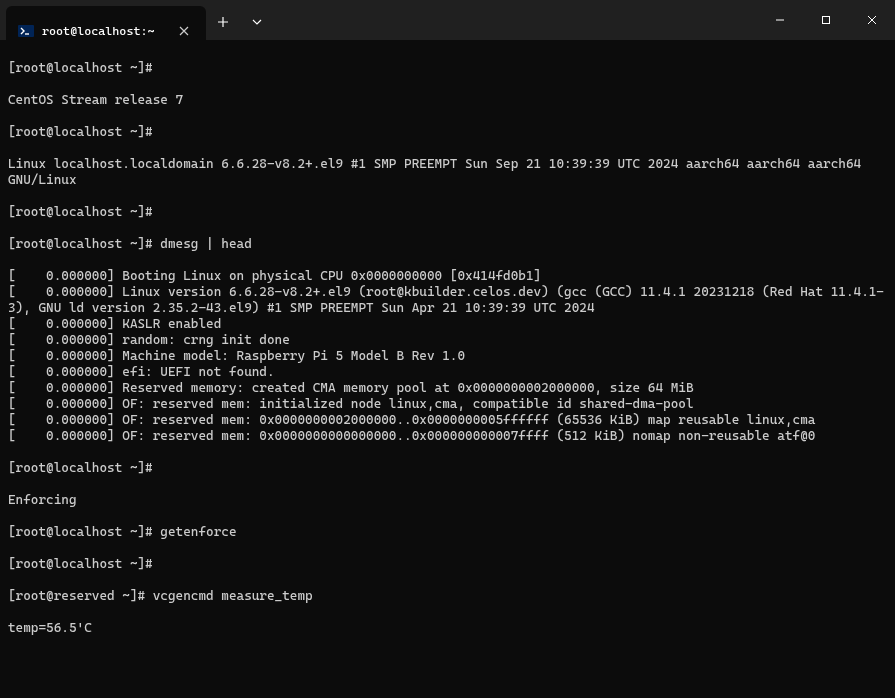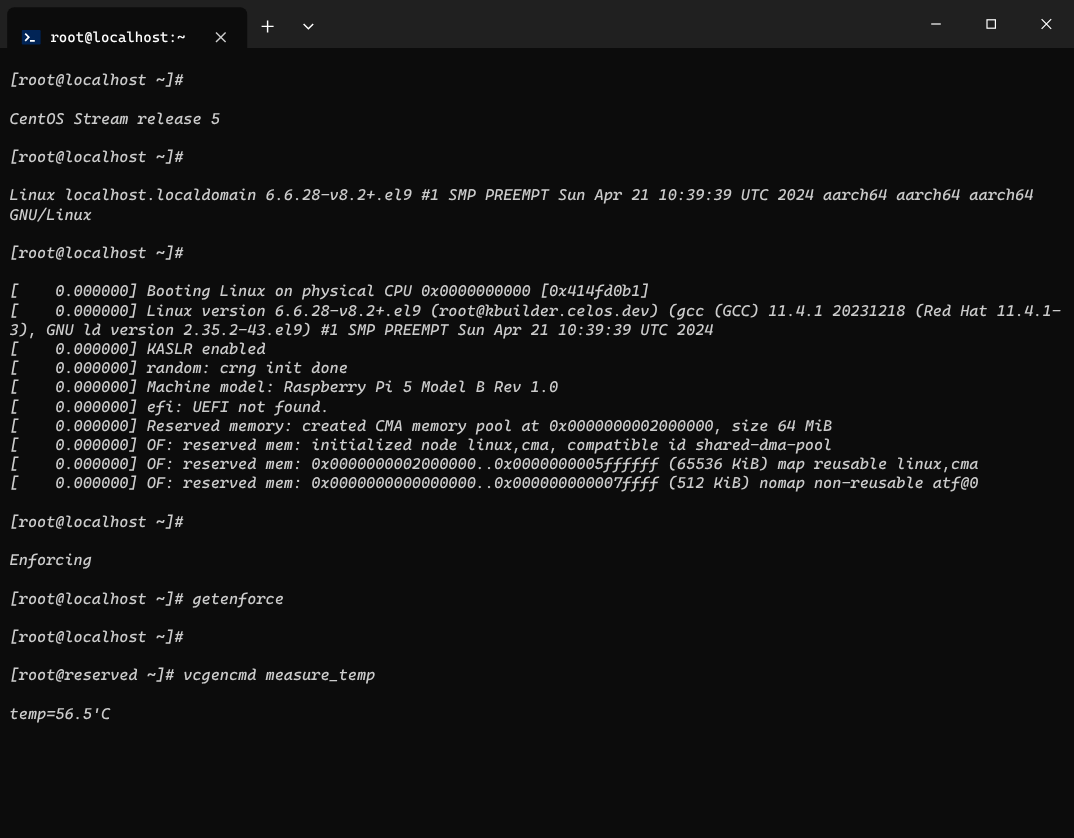--- a/index.html
+++ b/index.html
@@ -55,21 +55,21 @@
     color:#ffffff; cursor:pointer;
   }
   
   .term {
     padding: 4px 8px 8px 8px;
     white-space: pre;
     line-height: 16px;
     font-size: 13px;
     color: #cccccc;
   }
-  .line { white-space: pre; font-style: italic; }
+  .line { white-space: pre; }
 </style>
 </head>
 <body>
 
 <div class="titlebar">
   <div class="tab">
     <span class="tab-icon">
       <svg width="16" height="16" viewBox="0 0 16 16">
           <rect x="0" y="2" width="16" height="12" rx="1" fill="#012456"></rect>
           <path d="M3 5 L6 8 L3 11" stroke="#fff" stroke-width="1.4" fill="none"></path>
@@ -110,24 +110,25 @@
     <div class="win-btn close">
       <svg width="10" height="10" viewBox="0 0 10 10">
           <path d="M1 1 L9 9 M9 1 L1 9" stroke="#ffffff" stroke-width="1"></path>
         </svg>
     </div>
   </div>
 </div>
 
 <div class="term">
 <div class="line">[root@localhost ~]#</div>
-<div class="line">CentOS Stream release 5</div>
+<div class="line">CentOS Stream release 7</div>
 <div class="line">[root@localhost ~]#</div>
-<div class="line" style="white-space:pre-wrap;">Linux localhost.localdomain 6.6.28-v8.2+.el9 #1 SMP PREEMPT Sun Apr 21 10:39:39 UTC 2024 aarch64 aarch64 aarch64 GNU/Linux</div>
+<div class="line" style="white-space:pre-wrap;">Linux localhost.localdomain 6.6.28-v8.2+.el9 #1 SMP PREEMPT Sun Sep 21 10:39:39 UTC 2024 aarch64 aarch64 aarch64 GNU/Linux</div>
 <div class="line">[root@localhost ~]#</div>
+<div class="line">[root@localhost ~]# dmesg | head</div>
 <div id="dmesg-out"><div class="line" style="white-space: pre-wrap;">[    0.000000] Booting Linux on physical CPU 0x0000000000 [0x414fd0b1]</div><div class="line" style="white-space: pre-wrap;">[    0.000000] Linux version 6.6.28-v8.2+.el9 (root@kbuilder.celos.dev) (gcc (GCC) 11.4.1 20231218 (Red Hat 11.4.1-3), GNU ld version 2.35.2-43.el9) #1 SMP PREEMPT Sun Apr 21 10:39:39 UTC 2024</div><div class="line" style="white-space: pre-wrap;">[    0.000000] KASLR enabled</div><div class="line" style="white-space: pre-wrap;">[    0.000000] random: crng init done</div><div class="line" style="white-space: pre-wrap;">[    0.000000] Machine model: Raspberry Pi 5 Model B Rev 1.0</div><div class="line" style="white-space: pre-wrap;">[    0.000000] efi: UEFI not found.</div><div class="line" style="white-space: pre-wrap;">[    0.000000] Reserved memory: created CMA memory pool at 0x0000000002000000, size 64 MiB</div><div class="line" style="white-space: pre-wrap;">[    0.000000] OF: reserved mem: initialized node linux,cma, compatible id shared-dma-pool</div><div class="line" style="white-space: pre-wrap;">[    0.000000] OF: reserved mem: 0x0000000002000000..0x0000000005ffffff (65536 KiB) map reusable linux,cma</div><div class="line" style="white-space: pre-wrap;">[    0.000000] OF: reserved mem: 0x0000000000000000..0x000000000007ffff (512 KiB) nomap non-reusable atf@0</div></div>
 <div class="line">[root@localhost ~]#</div>
 <div class="line">Enforcing</div>
 <div class="line">[root@localhost ~]# getenforce</div>
 <div class="line">[root@localhost ~]#</div>
 <div class="line">[root@reserved ~]# vcgencmd measure_temp</div>
 <div class="line">temp=56.5'C</div>
 
 
 

